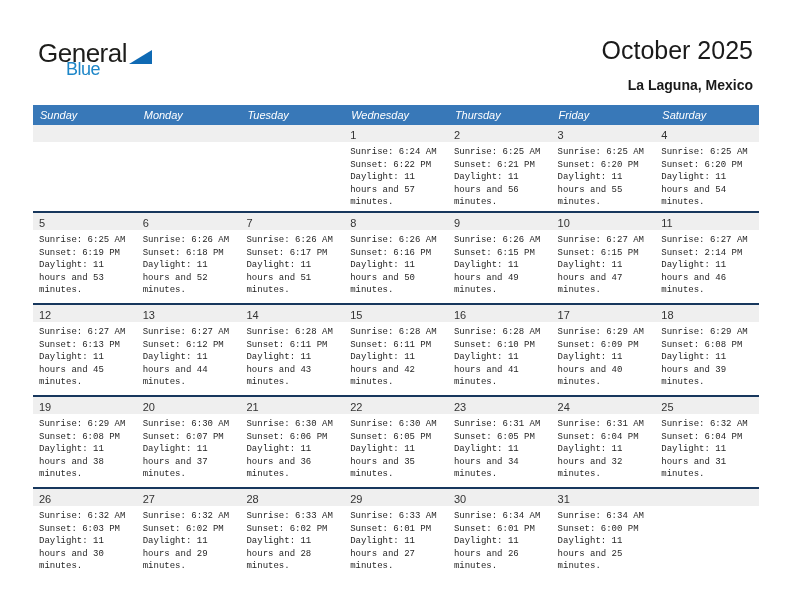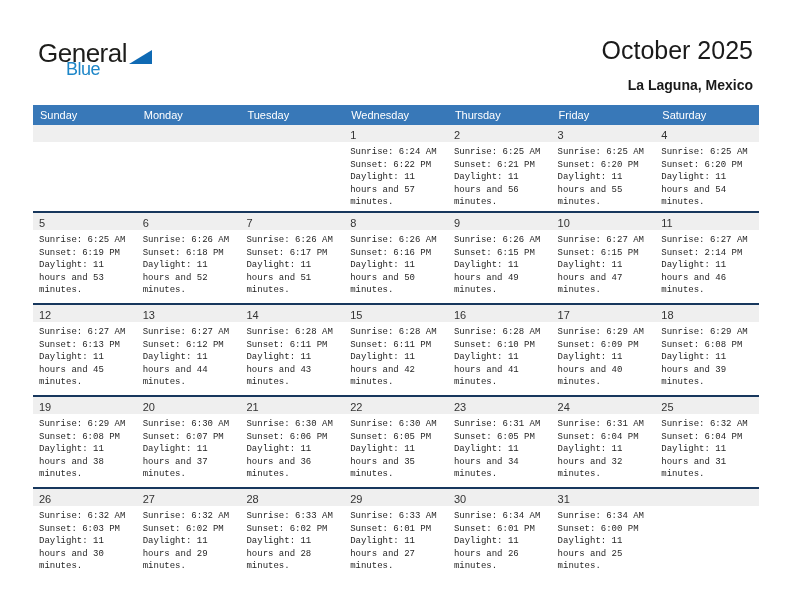--- a/index.html
+++ b/index.html
@@ -23,21 +23,21 @@
   .logo-triangle{display:inline-block;width:0;height:0;border-left:23px solid transparent;border-bottom:14px solid var(--logo-triangle);margin-left:2px;margin-bottom:2px;}
   .logo-blue{display:block;font-size:18px;color:var(--logo-blue);margin-top:-6px;margin-left:28px;letter-spacing:-0.5px;}
 
   
   .titles{position:absolute;top:36px;right:39px;text-align:right;}
   .page-title{font-size:25px;font-weight:normal;color:#1a1a1a;}
   .page-subtitle{font-size:14px;font-weight:bold;color:#1a1a1a;margin-top:12px;}
 
   
   .calendar{position:absolute;left:33px;top:105px;width:726px;}
-  .weekday-row{display:flex;background:var(--header-bg);height:20px;}
+  .weekday-row{display:flex;background:var(--header-bg);height:20px;font-style:italic;}
   .weekday-cell{flex:1;color:#ffffff;font-size:11px;line-height:20px;padding-left:7px;overflow:hidden;white-space:nowrap;}
   .week-row{display:flex;min-height:86px;background:#ffffff;}
   .week-row + .week-row{border-top:2px solid var(--separator);min-height:92px;}
   .day-cell{flex:1;overflow:hidden;}
   .date-band{height:17px;background:var(--band);}
   .date-num{font-size:11px;color:#333333;line-height:17px;padding-left:6px;display:inline-block;}
   .day-details{padding:4px 9px 0 6px;font-size:9px;line-height:1.4;color:var(--detail-text);font-family:Liberation Mono, monospace;}
   .detail-line{margin:0;}
 </style>
 </head>

